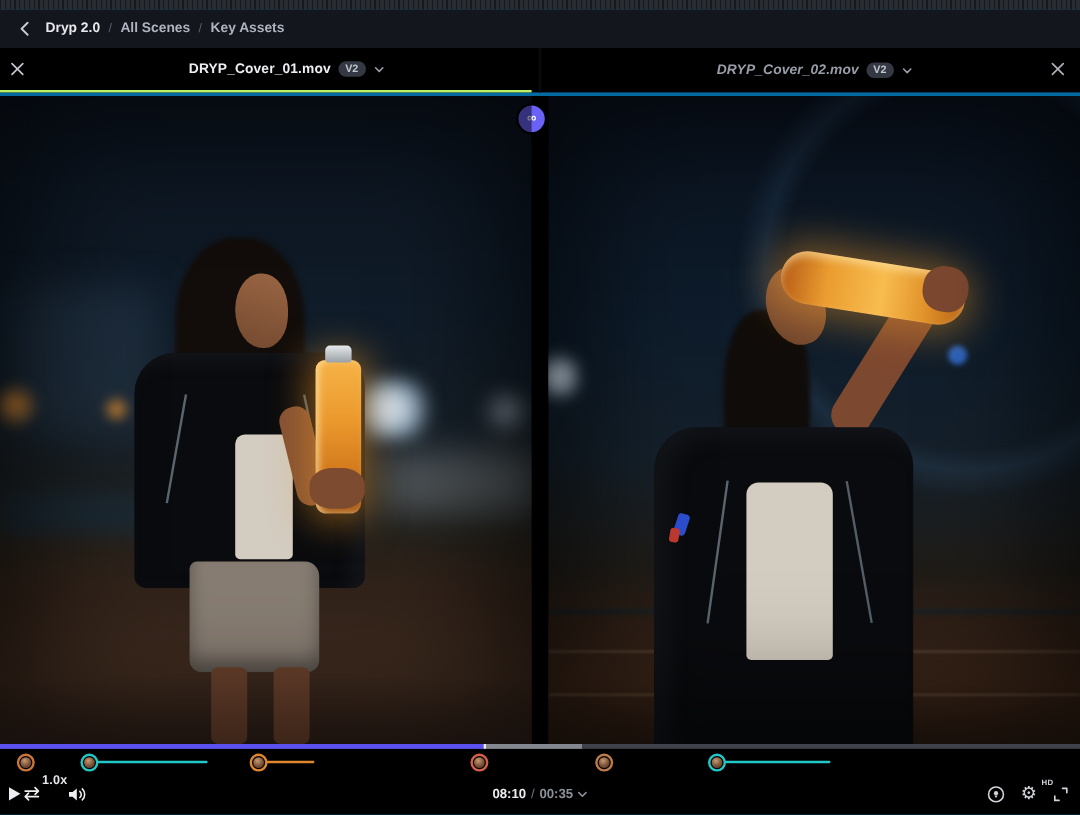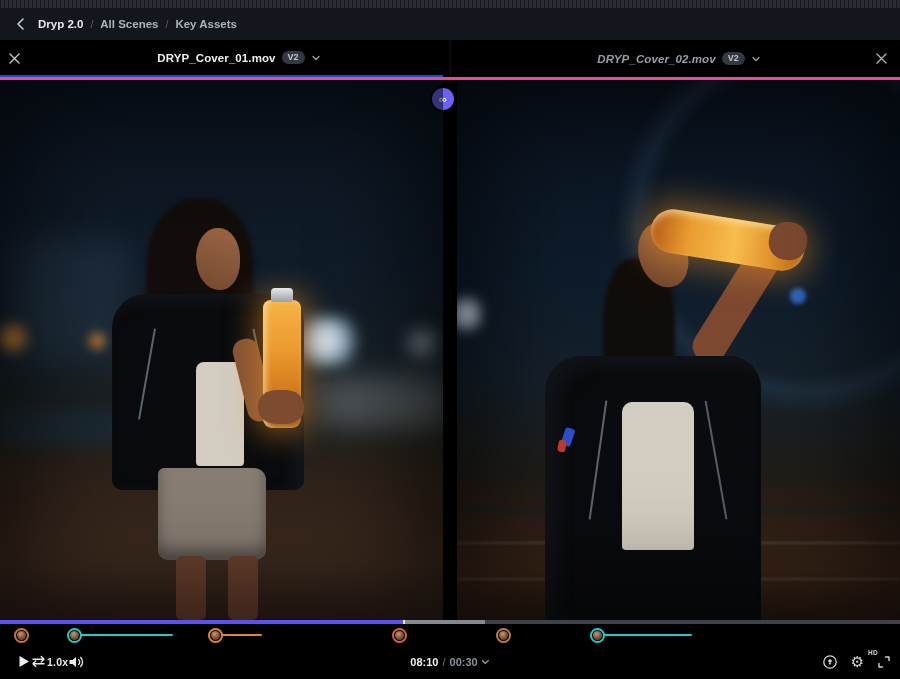--- a/index.html
+++ b/index.html
@@ -1,36 +1,36 @@
 <!DOCTYPE html>
 <html><head>
 <meta charset="utf-8">
 <style>
   * { margin:0; padding:0; box-sizing:border-box; }
   html,body { background:#000; }
   body { font-family:"Liberation Sans", sans-serif; }
-  .app { position:relative; width:900px; height:679px; background:#ec4899; overflow:hidden; }
+  .app { position:relative; width:900px; height:679px; background:#0369a1; overflow:hidden; }
 
   
   .top-strip { position:absolute; top:0; left:0; width:900px; height:8px; background:#2a2c33;
     background-image:repeating-linear-gradient(90deg, rgba(0,0,0,.45) 0 1px, transparent 1px 4px); }
 
   
   .breadcrumb-bar { position:absolute; top:8px; left:0; width:900px; height:32px; background:#14161d;
     display:flex; align-items:center; padding:0 12px; gap:10px; }
   .back-btn { width:16px; height:16px; display:flex; align-items:center; justify-content:center; cursor:pointer; }
   .crumbs { display:flex; align-items:center; gap:7px; font-size:11.5px; }
   .crumb-root { color:#e7e9ee; font-weight:700; cursor:pointer; }
   .crumb-sep { color:#5b606b; font-size:10.5px; }
   .crumb { color:#aeb3bd; font-weight:600; cursor:pointer; }
 
   
   .compare-header { position:absolute; top:40px; left:0; width:900px; height:37px; background:#000; }
   .header-half { position:absolute; top:0; height:37px; width:443px; display:flex; align-items:center; }
-  .header-half.left { left:0; border-bottom:2px solid #1d4ed8;padding-left:34px; }
+  .header-half.left { left:0; border-bottom:2px solid #bef264;padding-left:34px; }
   .header-half.right { left:457px; }
   .close-btn { position:absolute; top:11px; width:15px; height:15px; cursor:pointer; }
   .close-btn.left-x { left:8px; }
   .close-btn.right-x { right:10px; }
   .title-group { margin:0 auto; display:flex; align-items:center; gap:6px; cursor:default; }
   .file-name { font-size:11.5px; font-weight:700; letter-spacing:.1px; }
   .left .file-name { color:#eceef2; }
   .right .file-name { color:#989ea8;font-style:italic; }
   .v-badge { background:#343842; color:#c2c6ce; font-size:9px; font-weight:700;
     padding:2px 6px 2.5px; border-radius:8px; line-height:1; }
@@ -106,21 +106,21 @@
   .scrub-playhead { width:2px; height:4px; background:#ececf0; }
   .scrub-buffered { height:4px; }
   .markers-row { position:absolute; top:4px; left:0; width:900px; height:22px; }
   .range-line { position:absolute; top:10px; height:2px; border-radius:1px; }
   .marker { position:absolute; top:4px; width:15px; height:15px; margin-left:-7.5px; border:2px solid #fff;
     border-radius:50%; background:#000; display:flex; align-items:center; justify-content:center; cursor:pointer; }
   .marker-avatar { display:block; width:9px; height:9px; border-radius:50%;
     background:radial-gradient(circle at 40% 32%, #c79a70 0%, #7a5138 55%, #46301f 100%); }
 
   .controls-row { position:absolute; top:24px; left:0; width:900px; height:35px; }
-  .ctrl-left { position:absolute; left:18px; top:0; height:35px; display:flex; align-items:center; }
+  .ctrl-left { position:absolute; left:6px; top:0; height:35px; display:flex; }
   .ctrl-center { position:absolute; left:50%; transform:translateX(-50%); top:0; height:35px;
     display:flex; align-items:center; gap:4px; font-size:11px; }
   .ctrl-right { position:absolute; right:9px; top:0; height:35px; display:flex; align-items:center; gap:13px; }
   .icon-btn { display:flex; align-items:center; justify-content:center; cursor:pointer; }
   .speed-label { color:#e6e8ec; font-size:10.5px; font-weight:700; cursor:pointer; letter-spacing:.2px; }
   .time-current { color:#eceef2; font-weight:700; }
   .time-sep { color:#6c717b; }
   .time-duration { color:#8b919b; font-weight:600; cursor:pointer; }
   .gear-wrap { position:relative; }
   .hd-label { position:absolute; top:-5px; right:-14px; color:#d2d6dc; font-size:6.5px; font-weight:700; letter-spacing:.3px; }
@@ -290,21 +290,21 @@
           <svg width="17" height="14" viewBox="0 0 17 14">
             <path d="M1.5 5 v4 h3 l3.5 3 V2 L4.5 5 Z" fill="#eceef2"></path>
             <path d="M10.5 4.4 a3.4 3.4 0 0 1 0 5.2 M12.6 2.4 a6.4 6.4 0 0 1 0 9.2" stroke="#eceef2" stroke-width="1.3" fill="none" stroke-linecap="round"></path>
           </svg>
         </span>
       </div>
 
       <div class="ctrl-center">
         <span class="time-current">08:10</span>
         <span class="time-sep">/</span>
-        <span class="time-duration">00:30</span>
+        <span class="time-duration">00:35</span>
         <span class="icon-btn">
           <svg width="8" height="6" viewBox="0 0 8 6">
               <path d="M1 1.5 L4 4.5 L7 1.5" stroke="#8b919b" stroke-width="1.3" fill="none" stroke-linecap="round" stroke-linejoin="round"></path>
             </svg>
         </span>
       </div>
 
       <div class="ctrl-right">
         <span class="icon-btn">
           <svg width="16" height="16" viewBox="0 0 16 16">

